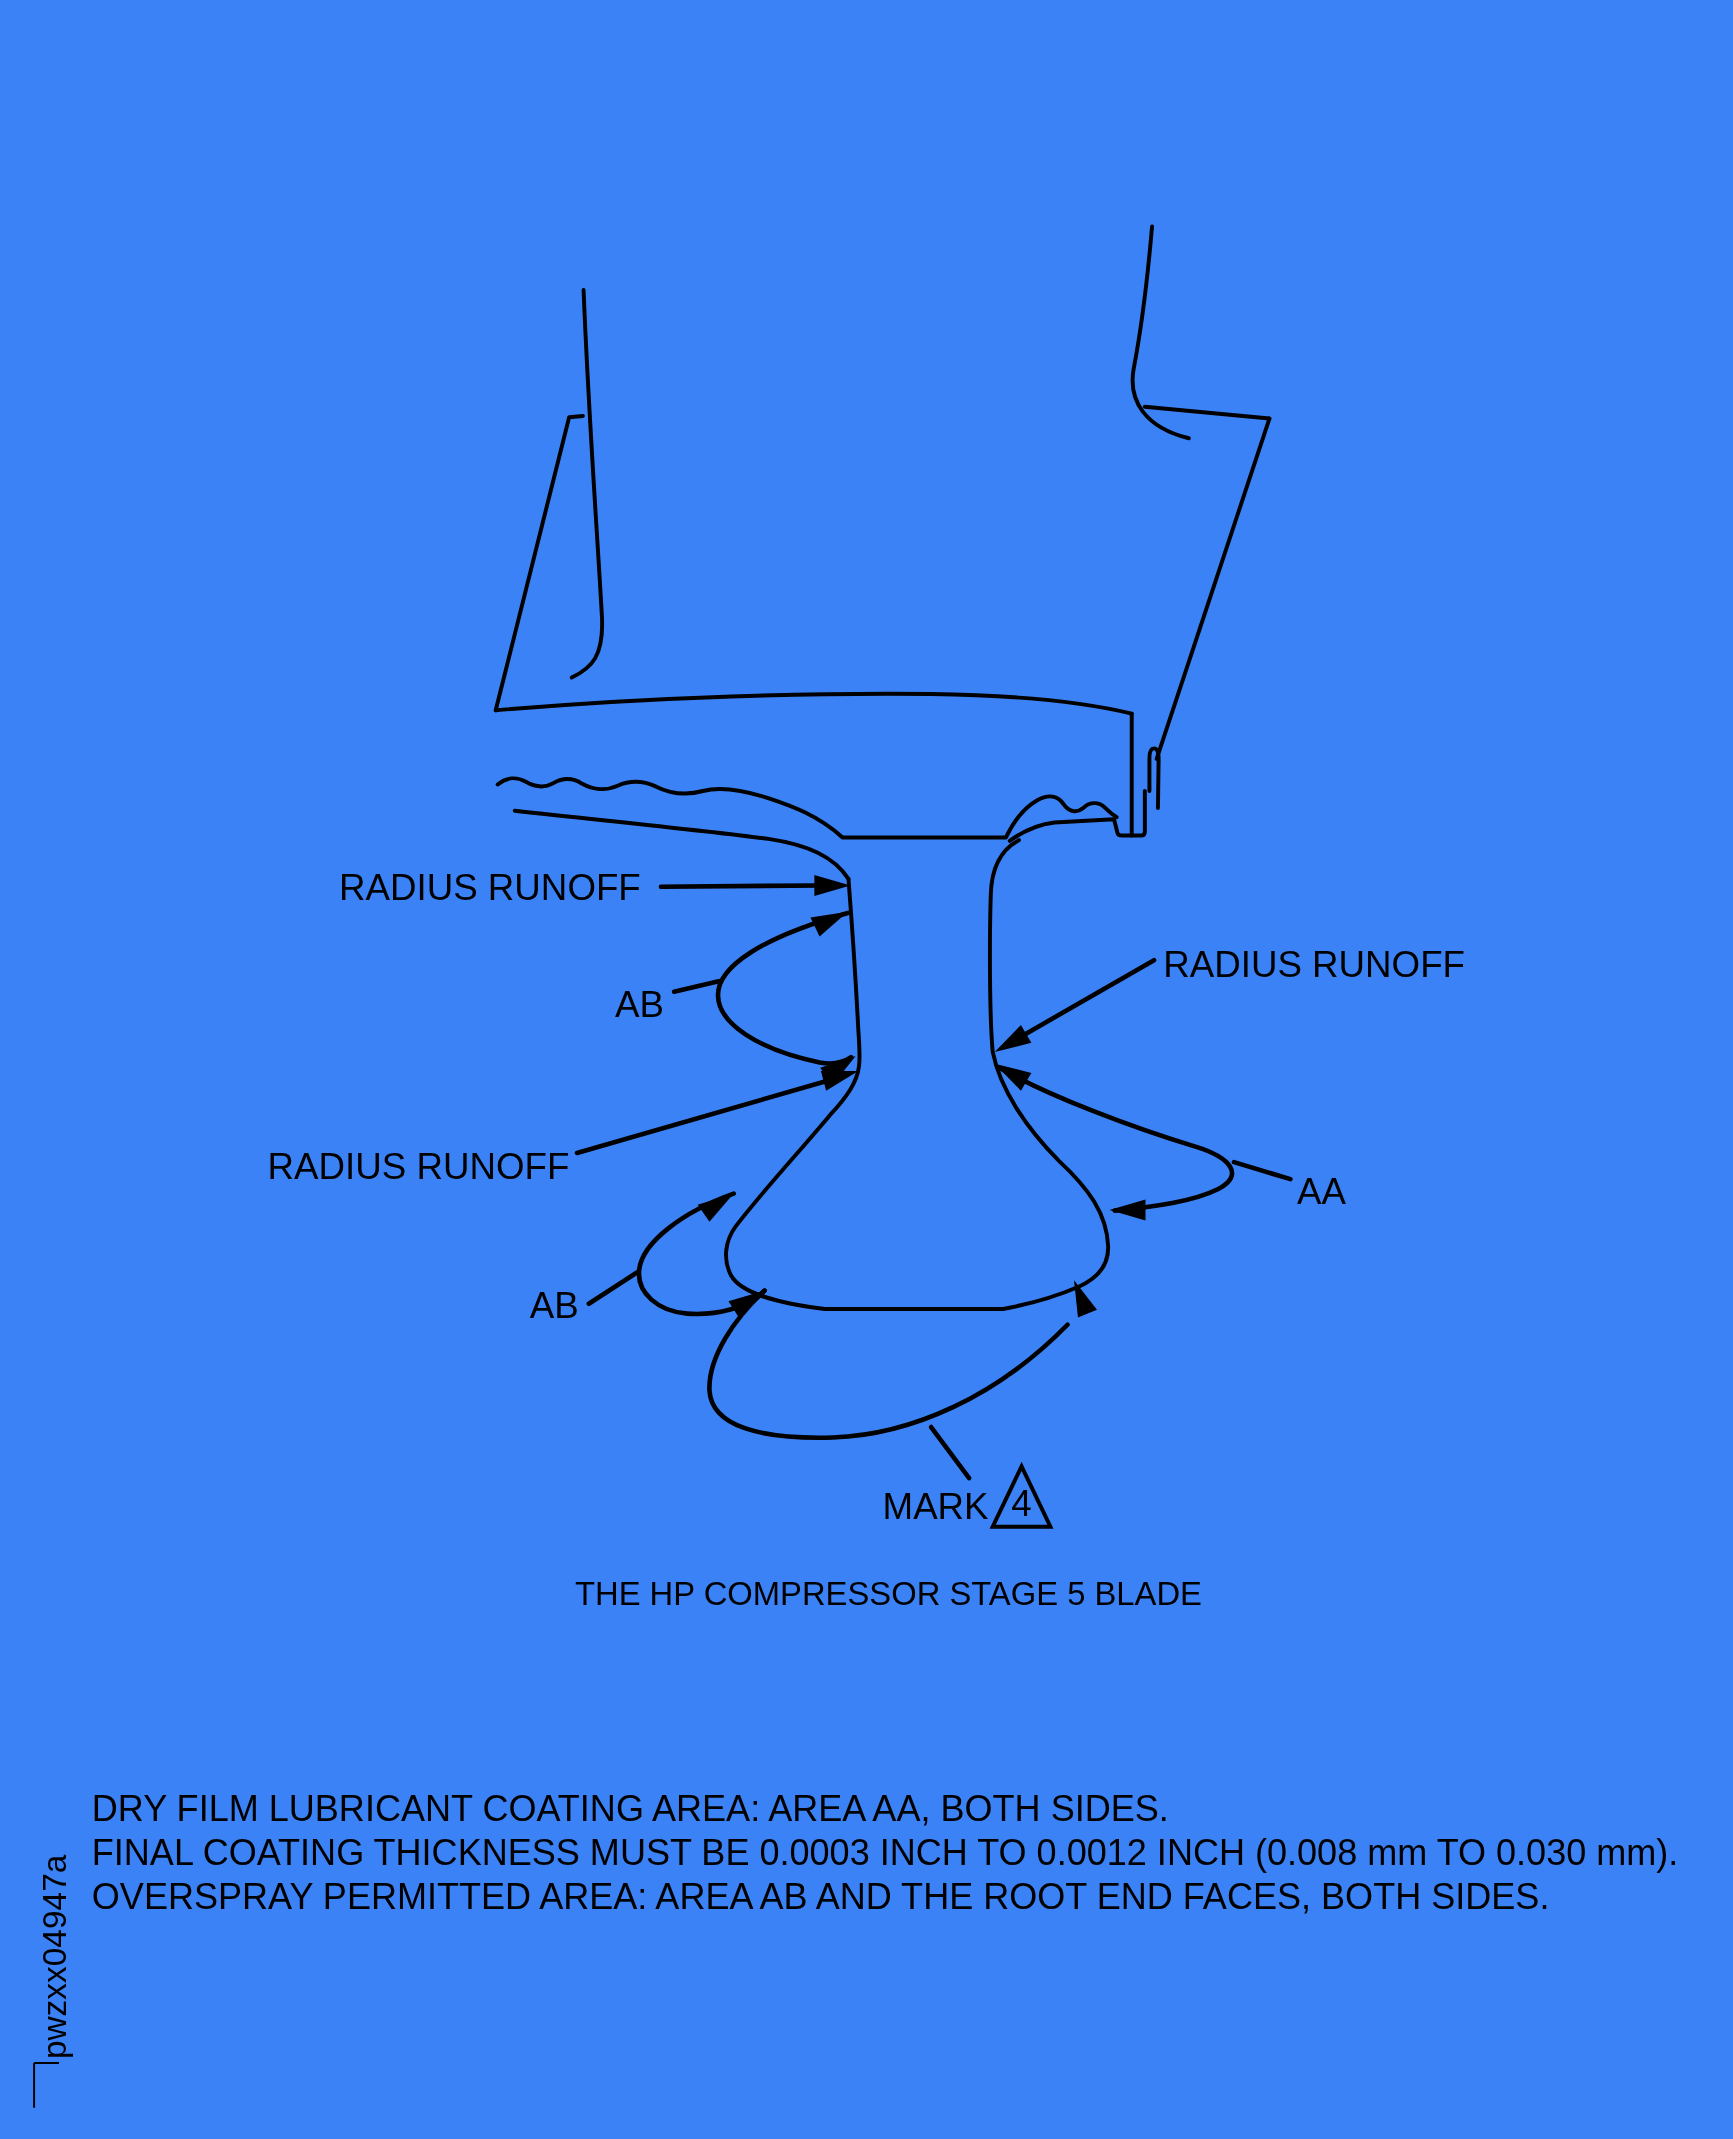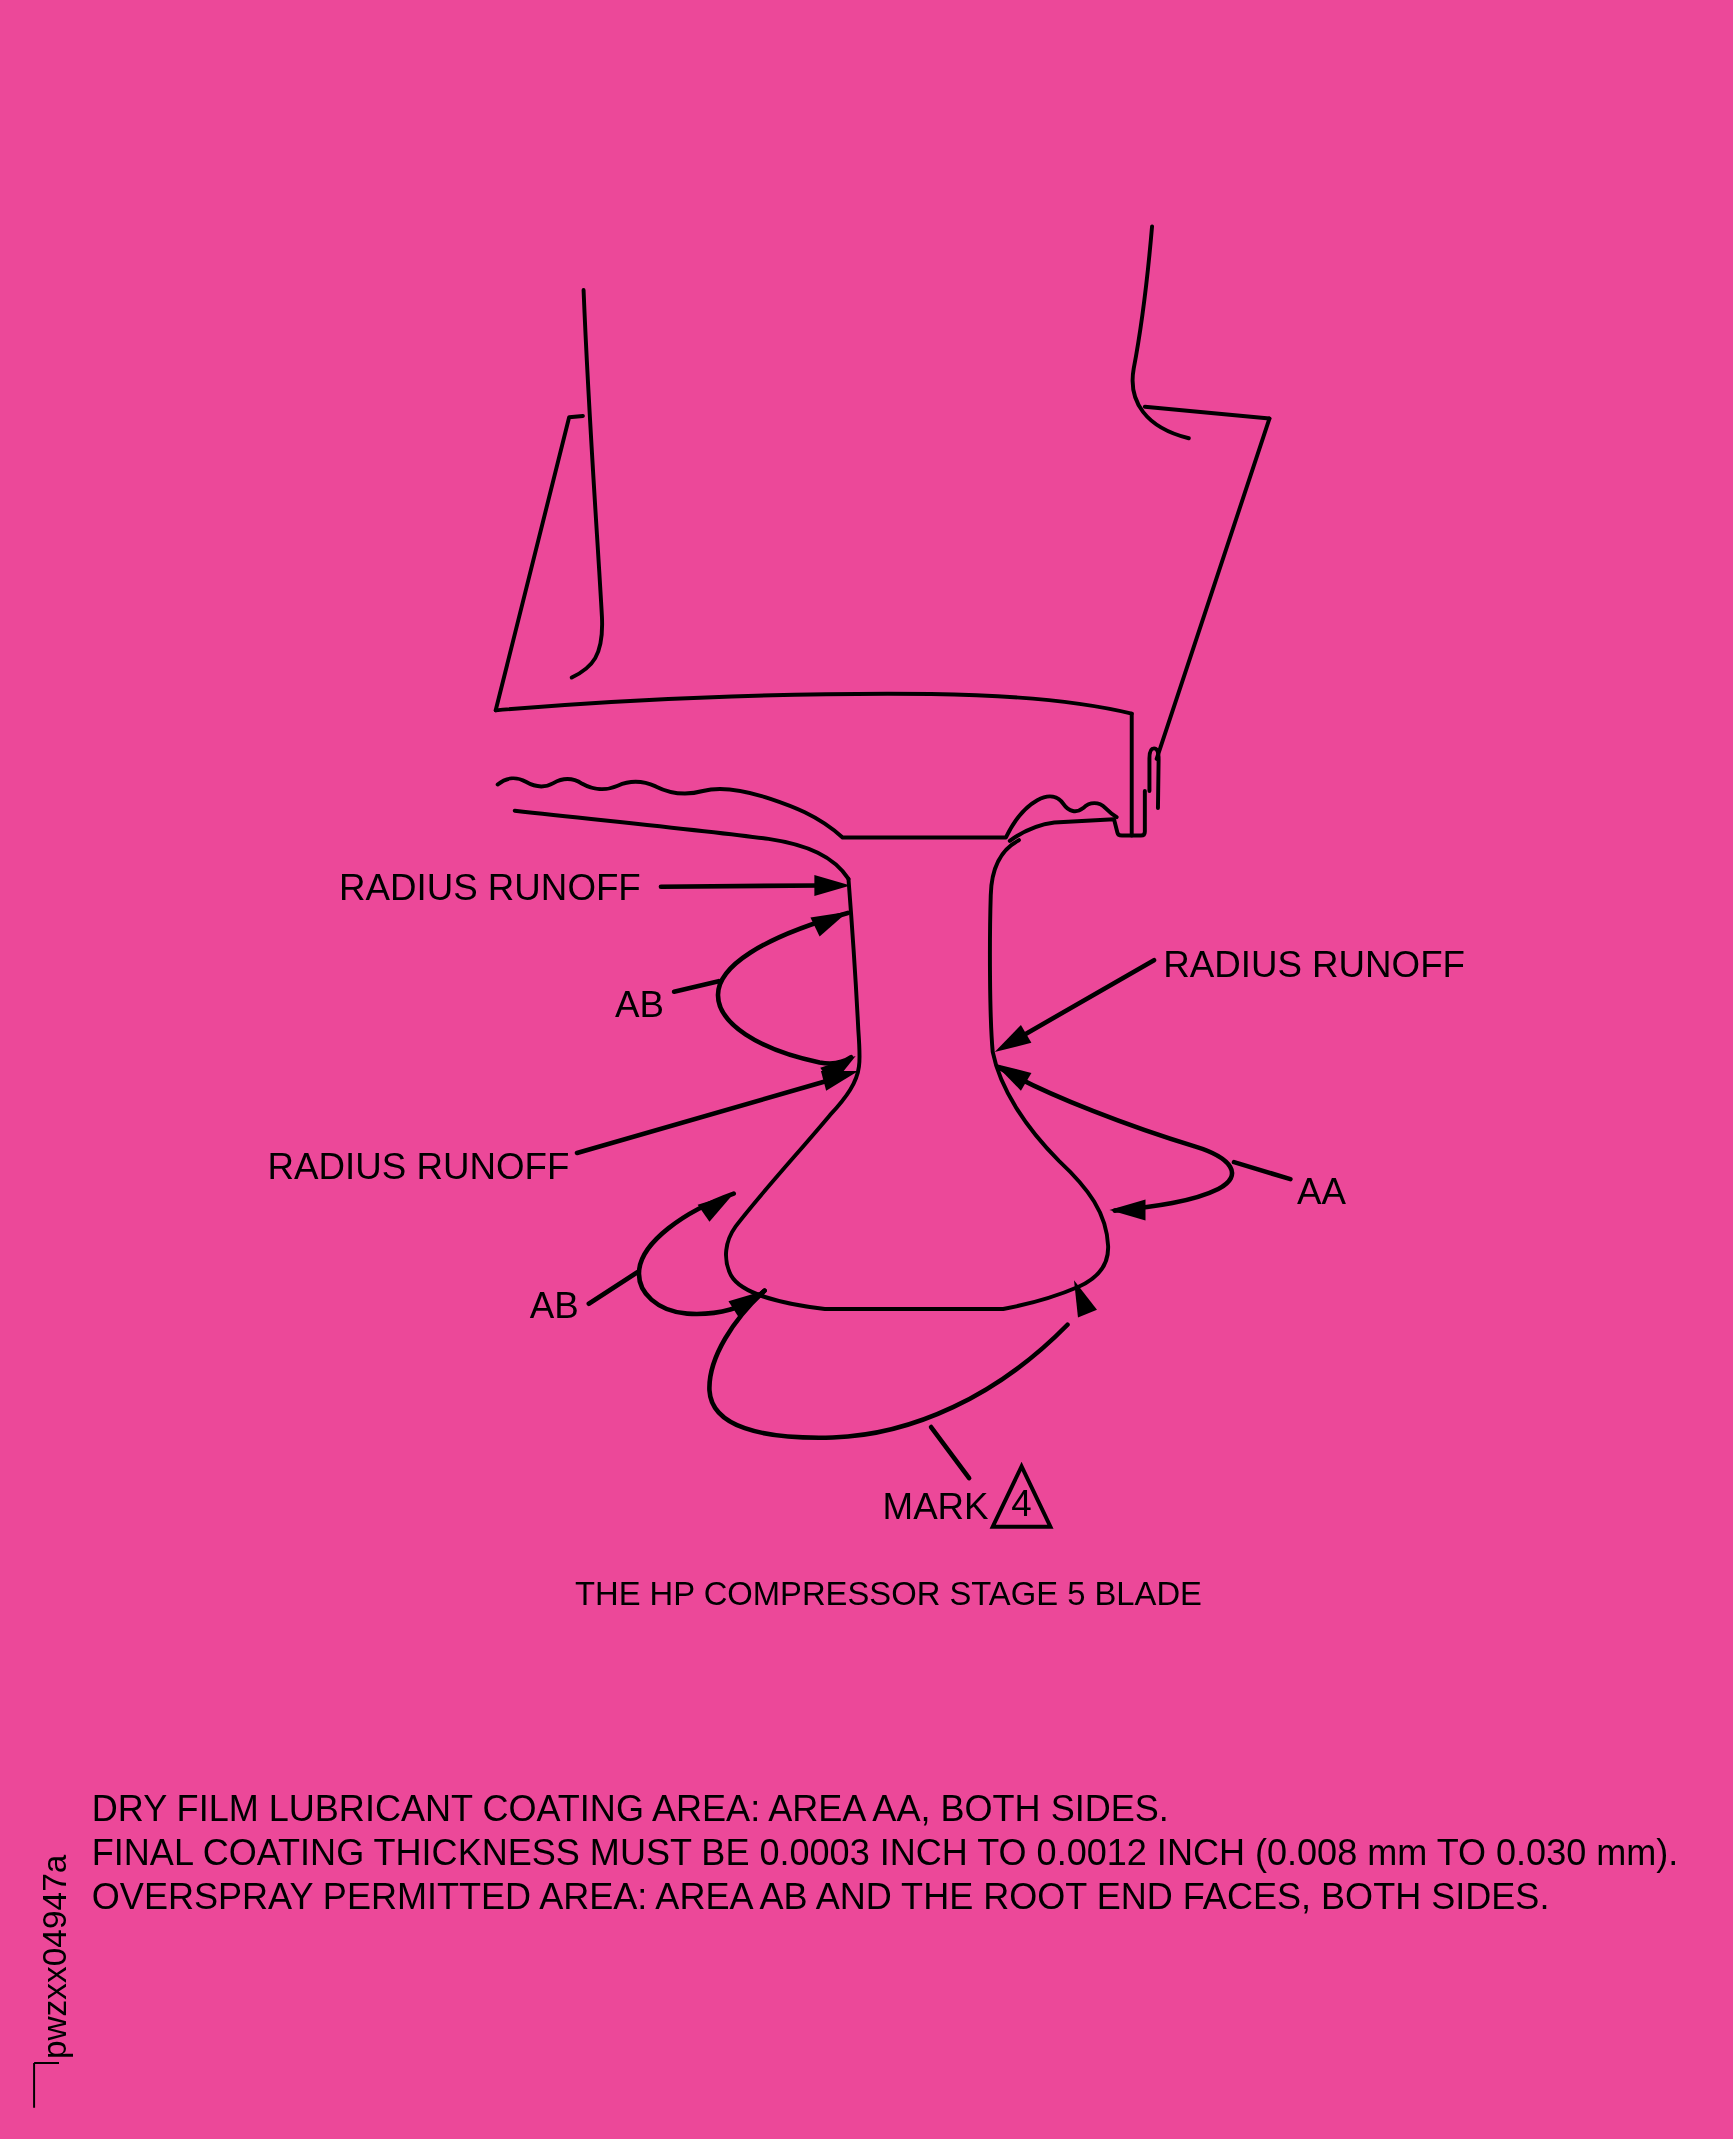--- a/index.html
+++ b/index.html
@@ -1,20 +1,20 @@
 <!DOCTYPE html>
 <html style="font-size:10.5px"><head>
 <meta charset="utf-8">
 <style>
   html, body { margin: 0; padding: 0; background: #ffffff; }
   .page {
     position: relative;
     width: 1733px;
     height: 2140px;
-    background: #ec4899;
+    background: #3b82f6;
     overflow: hidden;
     font-family: "Liberation Sans", "DejaVu Sans", sans-serif;
   }
   svg { position: absolute; left: 0; top: 0; }
   .outline { fill: none; stroke: #000000; stroke-width: 6; stroke-linecap: round; stroke-linejoin: round; }
   .ann     { fill: none; stroke: #000000; stroke-width: 7; stroke-linecap: round; }
   .arrow   { fill: #000000; stroke: none; }
   .flagtri { fill: none; stroke: #000000; stroke-width: 6; stroke-linejoin: miter; }
   .bracket { fill: none; stroke: #000000; stroke-width: 3; }
   .lbl     { font-size: 56px; fill: #000000; }

